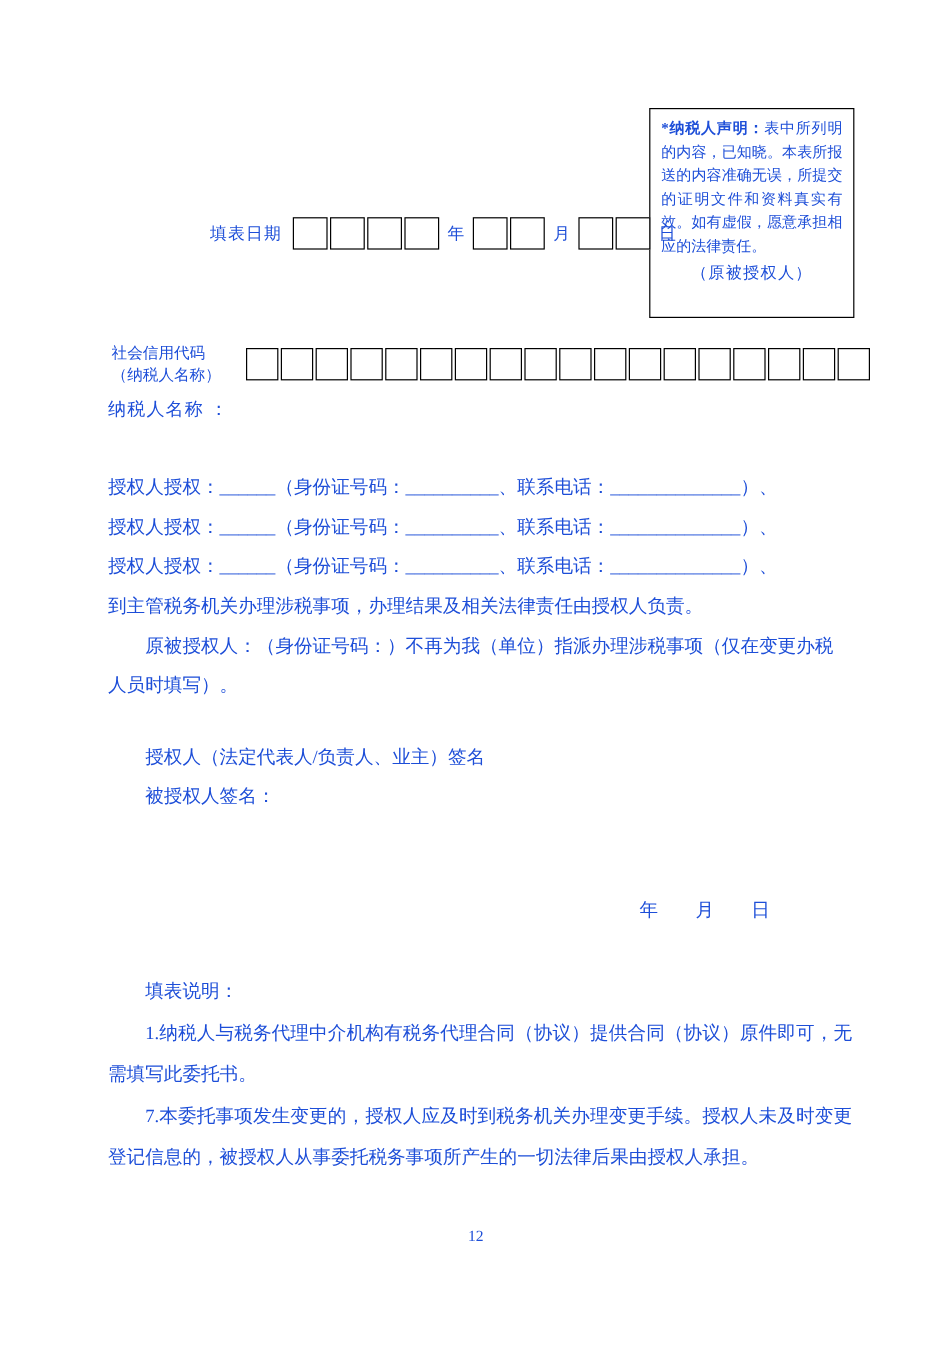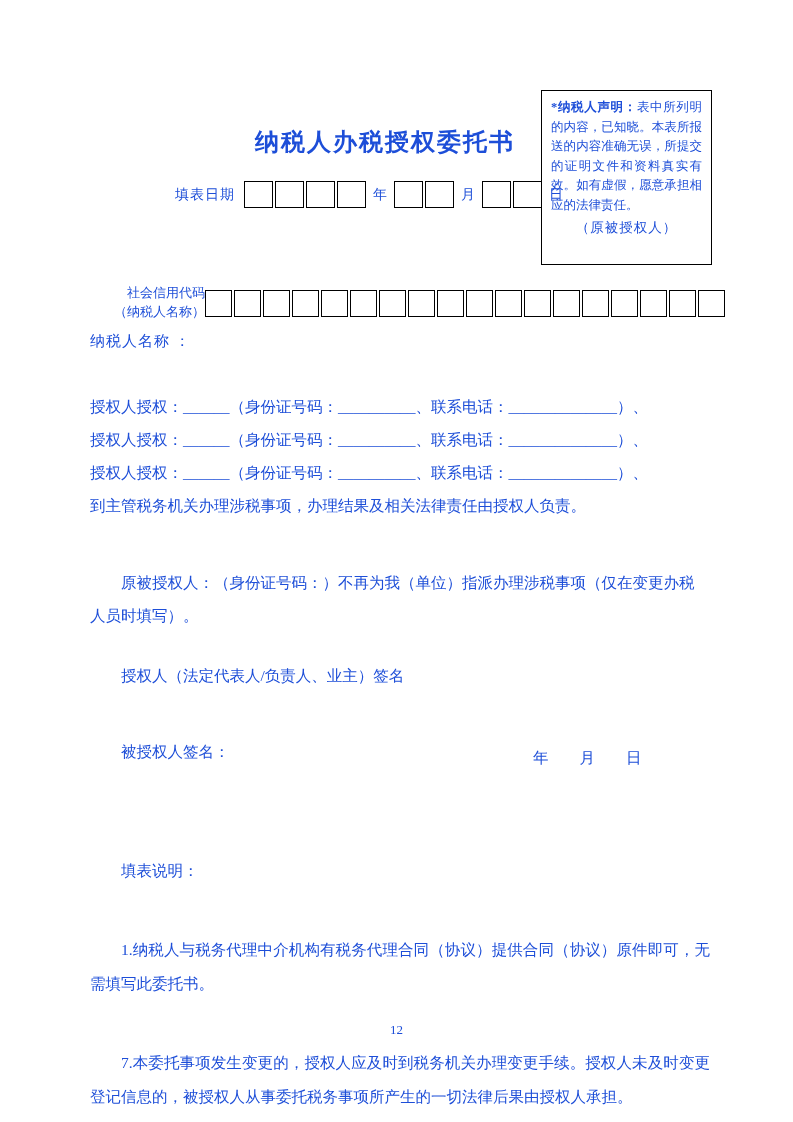--- a/index.html
+++ b/index.html
@@ -71,25 +71,24 @@
   
   .code-row {
     position: absolute;
     top: 284px;
     left: 93px;
     display: flex;
     align-items: center;
   }
   .code-label {
     width: 112px;
-    text-align: right;
+    text-align: left;
     font-size: 13px;
     line-height: 19px;
     flex: 0 0 auto;
-    font-family: Liberation Mono, monospace;
   }
   .code-boxes { gap: 2px; }
   .code-boxes .box { width: 27px; height: 27px; }
 
   
   .name-label {
     position: absolute;
     top: 332px;
     left: 90px;
     font-size: 15px;
@@ -98,21 +97,21 @@
 
   
   .body-block {
     position: absolute;
     top: 390px;
     left: 90px;
     width: 618px;
     font-size: 15.5px;
     line-height: 33px;
   }
-  .indent { text-indent: 2em; margin-top: 44px; }
+  .indent { text-indent: 2em; }
 
   
   .sign-block {
     position: absolute;
     top: 616px;
     left: 90px;
     width: 618px;
     font-size: 15.5px;
     line-height: 32px;
   }
@@ -149,21 +148,20 @@
 </head>
 <body>
 
 <div class="page">
 
   <div class="decl-box">
     <p class="decl-text"><b>*纳税人声明：</b><span>表中所列明的内容，已知晓。本表所报送的内容准确无误，所提交的证明文件和资料真实有效。如有虚假，愿意承担相应的法律责任。</span></p>
     <div class="decl-seal">（原被授权人）</div>
   </div>
 
-  <h1 class="doc-title">纳税人办税授权委托书</h1>
 
   <div class="date-row">
     <span class="date-label">填表日期</span>
     <span class="box-group">
         <span class="box"></span>
         <span class="box"></span>
         <span class="box"></span>
         <span class="box"></span>
       </span>
     <span class="unit">年</span>

